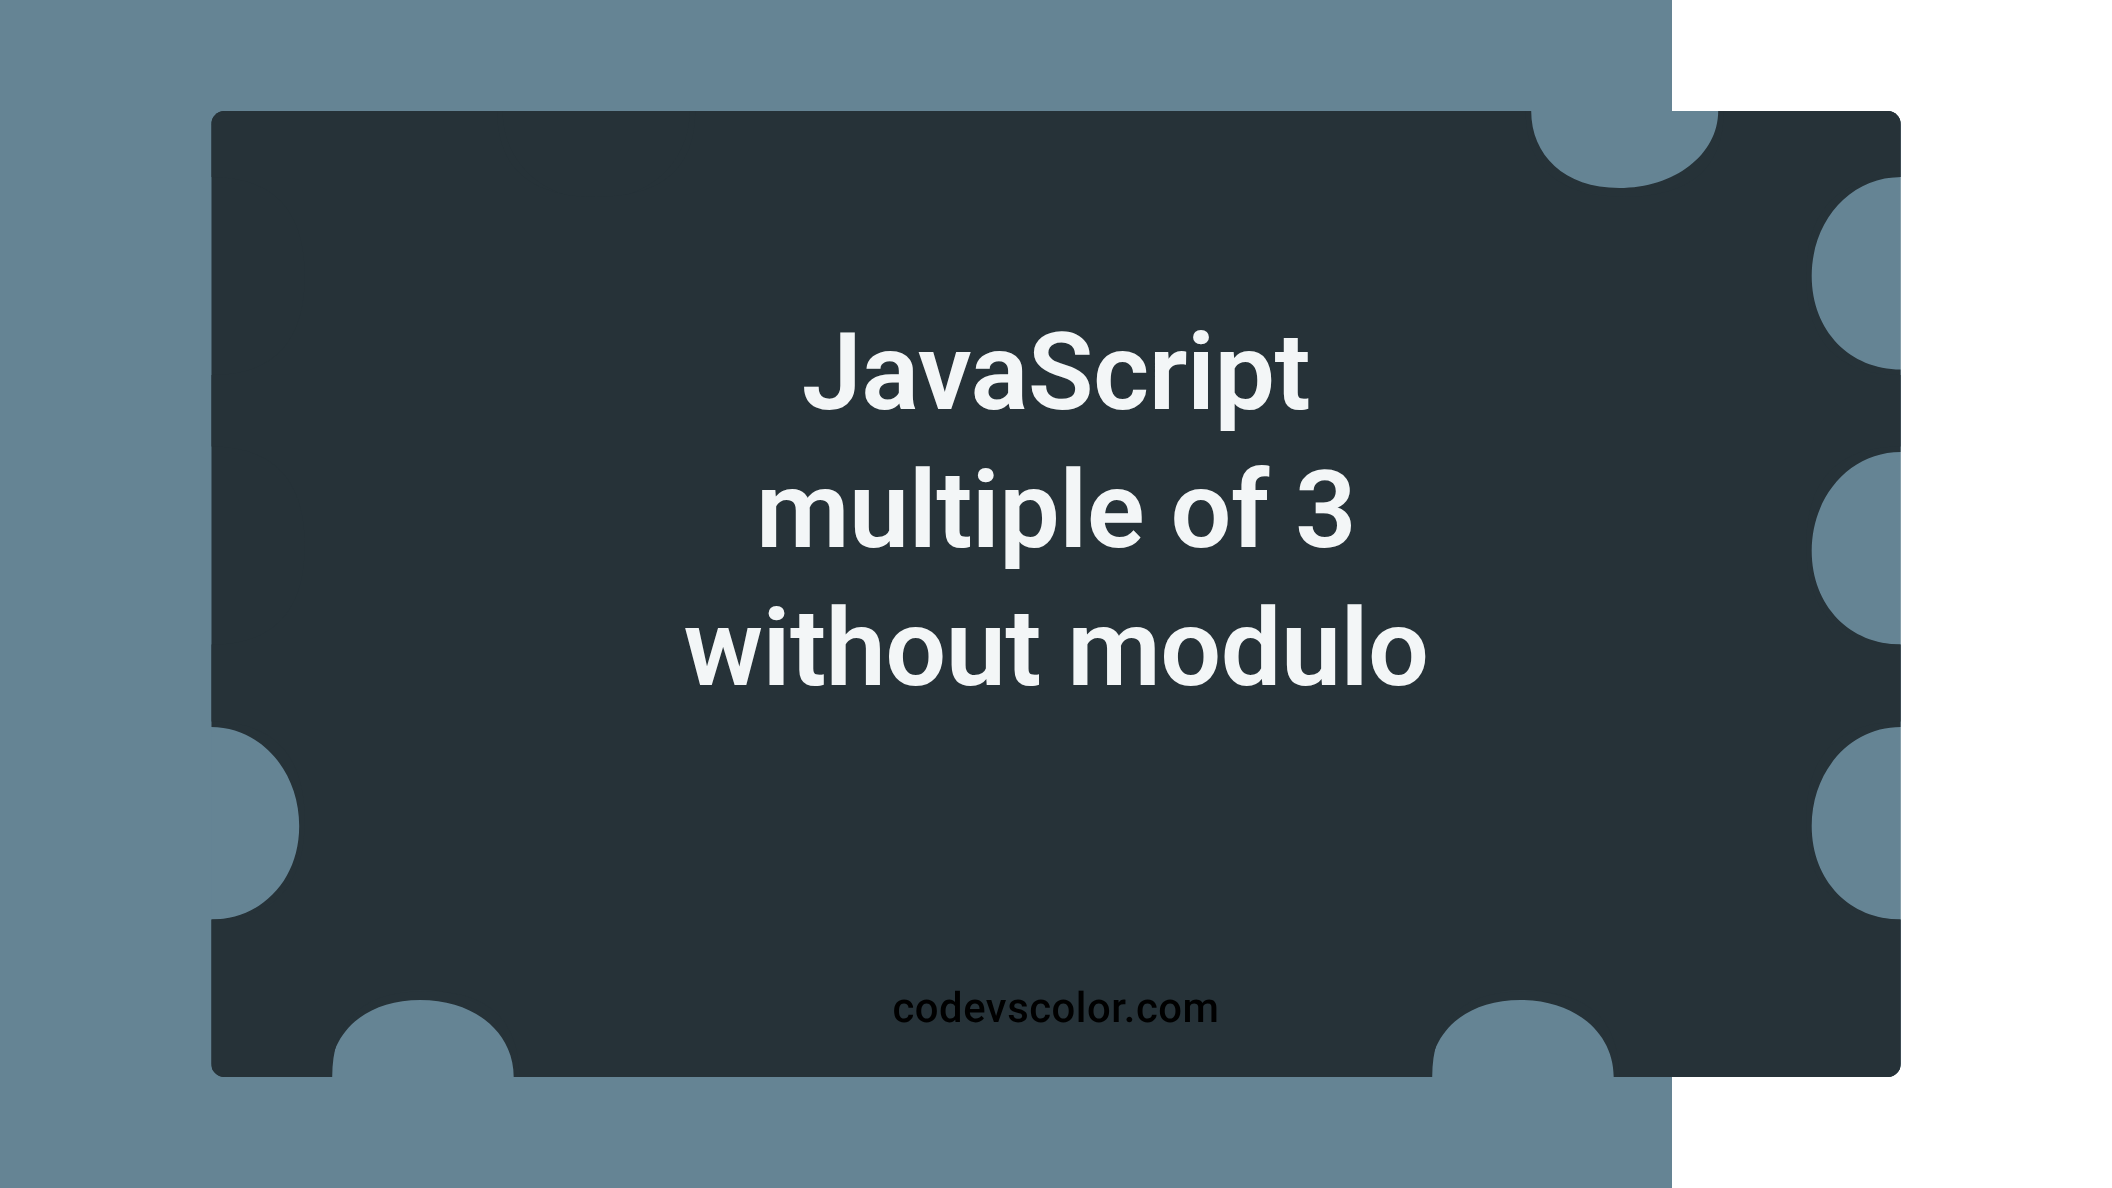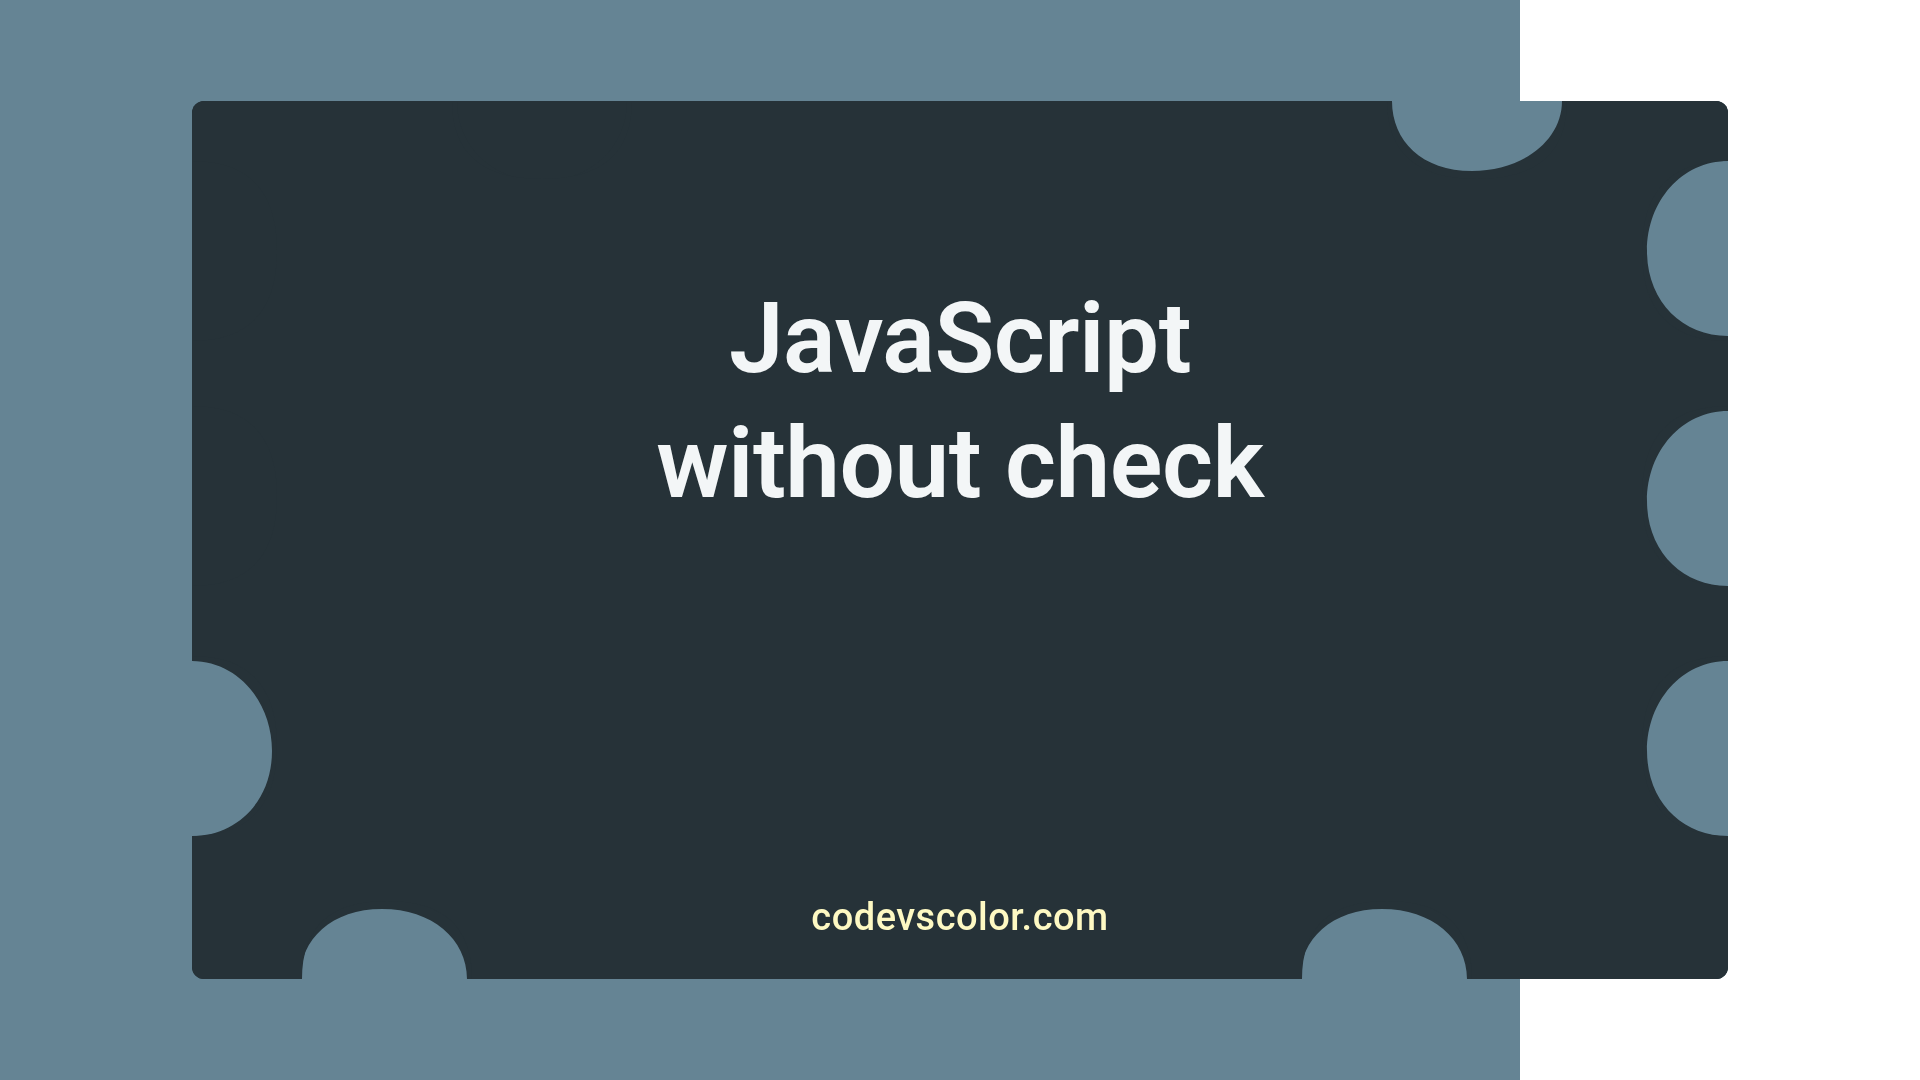--- a/index.html
+++ b/index.html
@@ -41,21 +41,21 @@
     font-size: 98px;
     line-height: 1.28;
     letter-spacing: -0.5px;
   }
   .footer {
     position: absolute;
     bottom: 40px;
     left: 0;
     right: 0;
     text-align: center;
-    color: #fef9c3;
+    color: #000000;
     font-size: 38px;
     font-weight: 500;
     letter-spacing: 0.5px;
   }
 </style>
 </head>
 <body>
 
 <div class="stage">
   <div class="card">
@@ -148,18 +148,19 @@
         Q 440 78 440 0
         L 1195 0
         Q 1195 78 1285 78
         Q 1375 78 1375 0
         Z
       "></path>
     </svg>
 
     <div class="title">
       <div>JavaScript</div>
-      <div>without check</div>
+      <div>multiple of 3</div>
+      <div>without modulo</div>
     </div>
 
     <div class="footer">codevscolor.com</div>
   </div>
 </div>
 
 </body></html>

